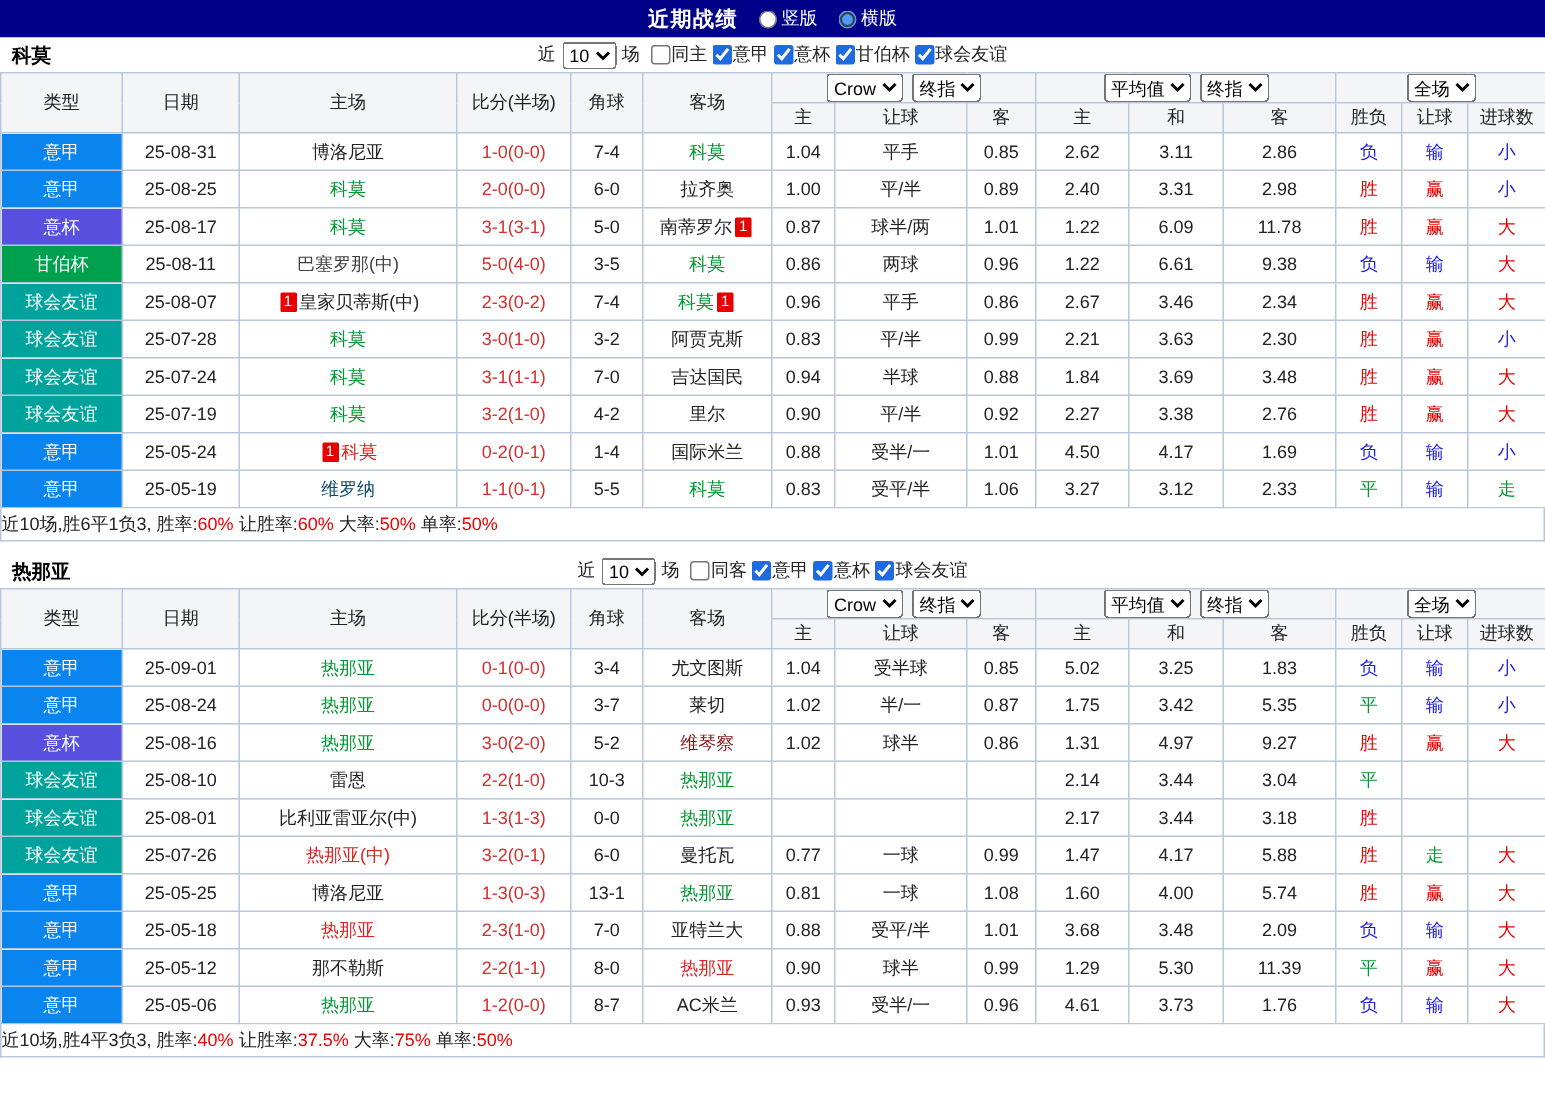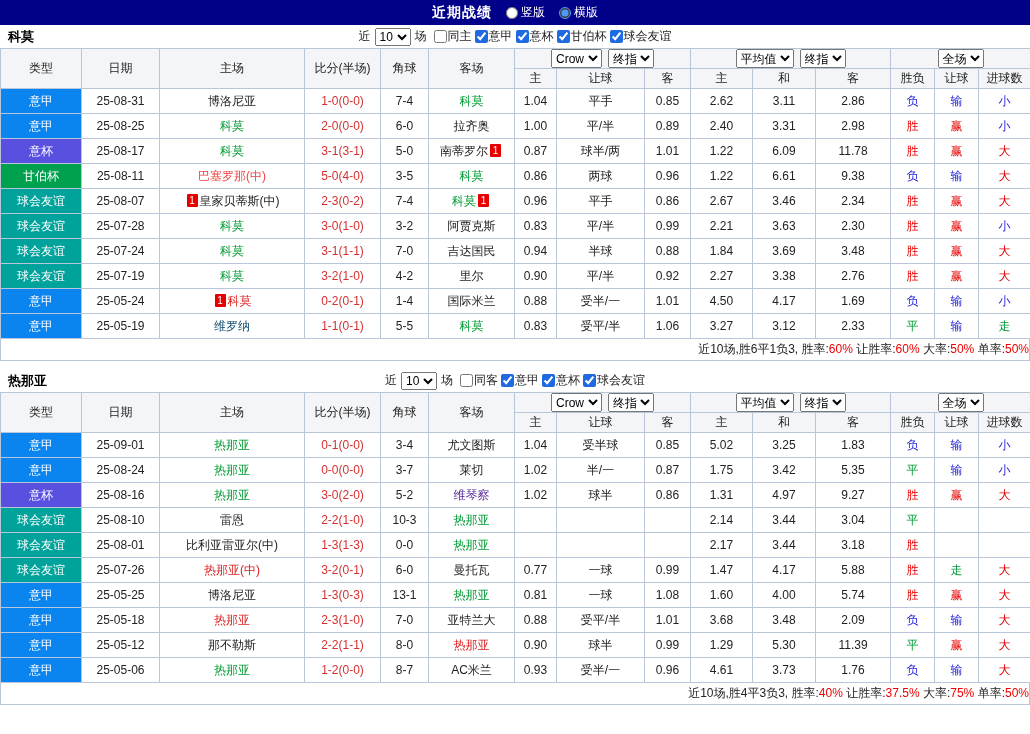--- a/index.html
+++ b/index.html
@@ -40,21 +40,21 @@
   td.score { color:#d43030; }
   .selwrap { display:flex; justify-content:center; align-items:center; gap:6px; }
   .selwrap select { height:19px; font-size:12px; }
 
   .rc {
     display:inline-block; background:#e60000; color:#fff;
     font-size:10px; line-height:13px; min-width:11px; height:13px;
     padding:0 1px; margin:0 2px; vertical-align:1px; border-radius:1px;
   }
   .summary {
-    height:22px; line-height:21px; text-align:right;
+    height:22px; line-height:21px; text-align:left;
     border:1px solid #b9c6da; border-top:none; background:#fff;
   }
 </style>
 </head>
 <body>
 
 <div class="topbar">
   <span class="title">近期战绩</span>
   <label>
     <input type="radio" name="layout" style="">
@@ -199,21 +199,21 @@
           <td>1.22</td>
           <td>6.09</td>
           <td>11.78</td>
           <td style="color: rgb(230, 0, 0);">胜</td>
           <td style="color: rgb(230, 0, 0);">赢</td>
           <td style="color: rgb(230, 0, 0);">大</td>
         </tr>
         <tr>
           <td class="type" style="background: rgb(0, 161, 78);">甘伯杯</td>
           <td>25-08-11</td>
-          <td><span style="color: #ef4444;">巴塞罗那(中)</span></td>
+          <td><span style="color: #404040;">巴塞罗那(中)</span></td>
           <td class="score">5-0(4-0)</td>
           <td>3-5</td>
           <td><span style="color: rgb(0, 153, 51);">科莫</span></td>
           <td>0.86</td>
           <td>两球</td>
           <td>0.96</td>
           <td>1.22</td>
           <td>6.61</td>
           <td>9.38</td>
           <td style="color: rgb(34, 34, 221);">负</td>
@@ -442,21 +442,21 @@
           <td style="color: rgb(0, 153, 51);">平</td>
           <td style="color: rgb(34, 34, 221);">输</td>
           <td style="color: rgb(34, 34, 221);">小</td>
         </tr>
         <tr>
           <td class="type" style="background: rgb(90, 80, 224);">意杯</td>
           <td>25-08-16</td>
           <td><span style="color: rgb(0, 153, 51);">热那亚</span></td>
           <td class="score">3-0(2-0)</td>
           <td>5-2</td>
-          <td><span style="color: #4c1d95;">维琴察</span></td>
+          <td><span style="color: #7f1d1d;">维琴察</span></td>
           <td>1.02</td>
           <td>球半</td>
           <td>0.86</td>
           <td>1.31</td>
           <td>4.97</td>
           <td>9.27</td>
           <td style="color: rgb(230, 0, 0);">胜</td>
           <td style="color: rgb(230, 0, 0);">赢</td>
           <td style="color: rgb(230, 0, 0);">大</td>
         </tr>

